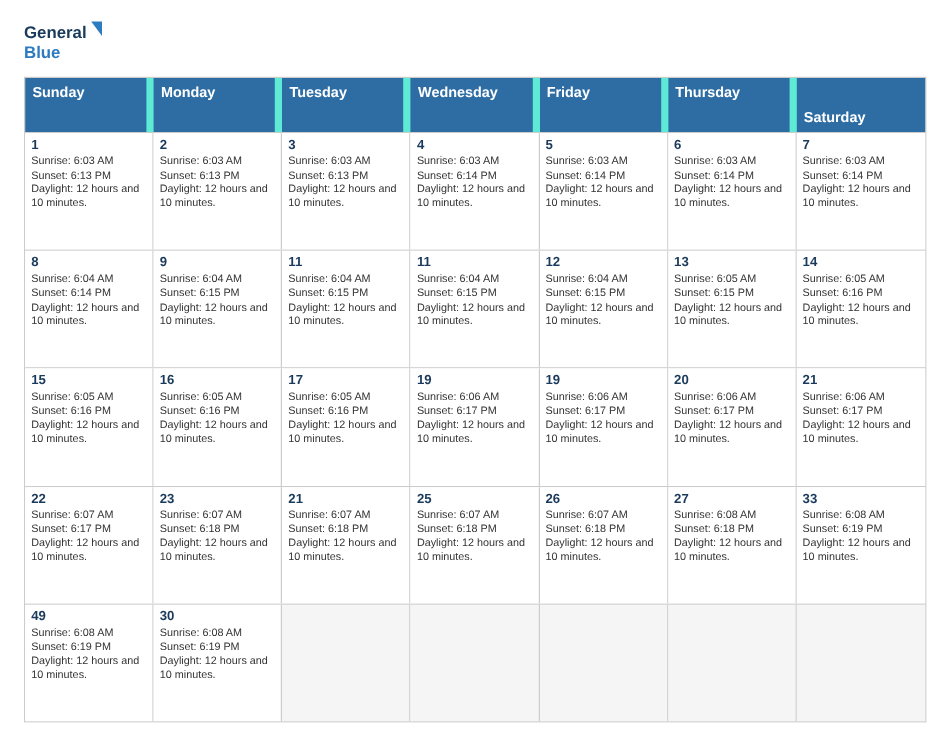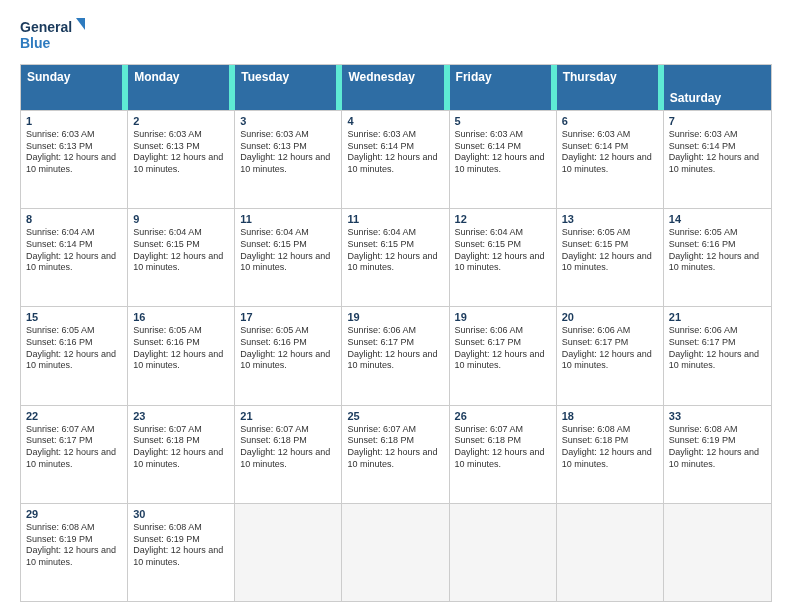--- a/index.html
+++ b/index.html
@@ -284,35 +284,35 @@
 Sunset: 6:18 PM
 Daylight: 12 hours and 10 minutes.</div>
           </div>
           <div class="cal-cell">
             <div class="day-num">26</div>
             <div class="cell-text" style="white-space: pre-line;">Sunrise: 6:07 AM
 Sunset: 6:18 PM
 Daylight: 12 hours and 10 minutes.</div>
           </div>
           <div class="cal-cell">
-            <div class="day-num">18</div>
+            <div class="day-num">27</div>
             <div class="cell-text" style="white-space: pre-line;">Sunrise: 6:08 AM
 Sunset: 6:18 PM
 Daylight: 12 hours and 10 minutes.</div>
           </div>
           <div class="cal-cell">
             <div class="day-num">33</div>
             <div class="cell-text" style="white-space: pre-line;">Sunrise: 6:08 AM
 Sunset: 6:19 PM
 Daylight: 12 hours and 10 minutes.</div>
           </div>
         </div>
         <div class="cal-row">
           <div class="cal-cell">
-            <div class="day-num">29</div>
+            <div class="day-num">49</div>
             <div class="cell-text" style="white-space: pre-line;">Sunrise: 6:08 AM
 Sunset: 6:19 PM
 Daylight: 12 hours and 10 minutes.</div>
           </div>
           <div class="cal-cell">
             <div class="day-num">30</div>
             <div class="cell-text" style="white-space: pre-line;">Sunrise: 6:08 AM
 Sunset: 6:19 PM
 Daylight: 12 hours and 10 minutes.</div>
           </div>

